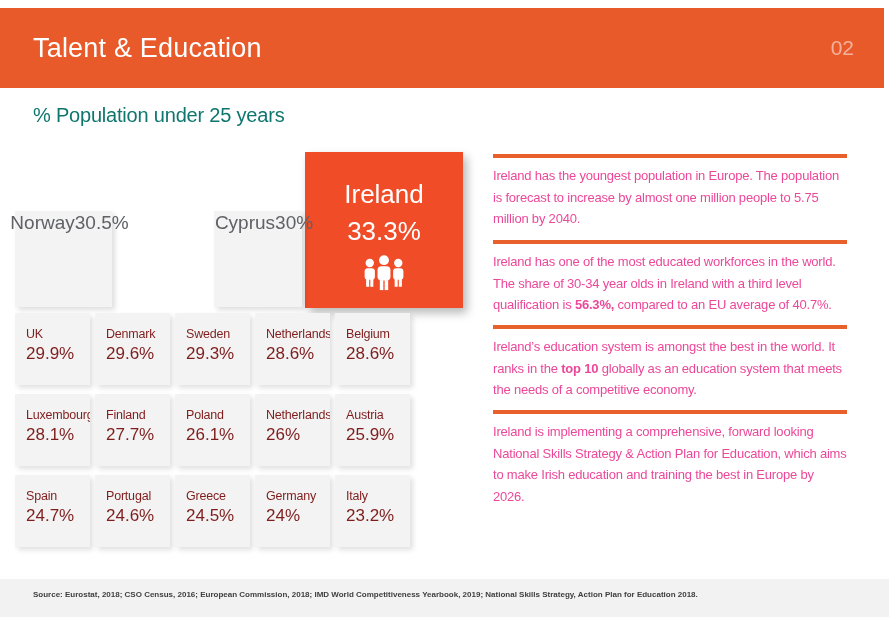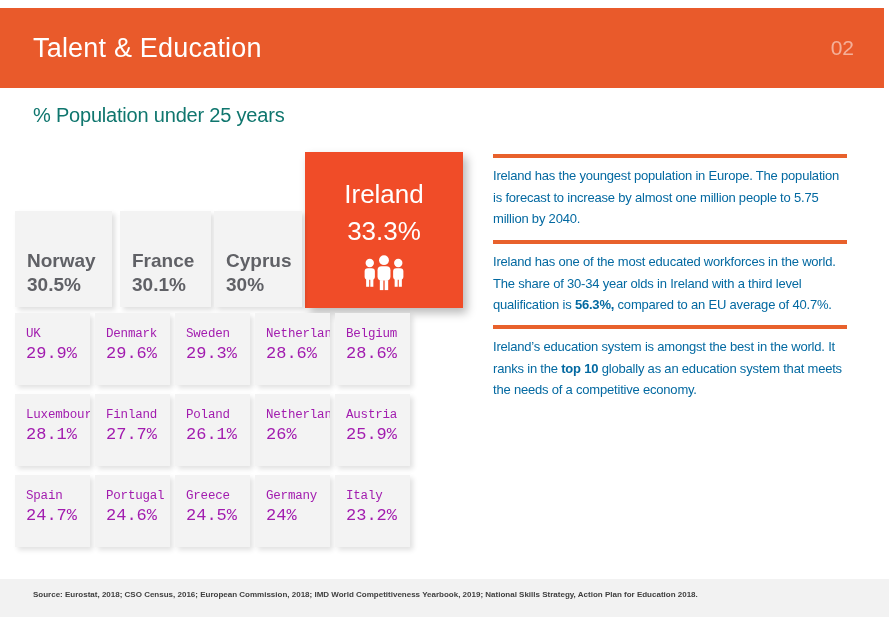--- a/index.html
+++ b/index.html
@@ -27,38 +27,38 @@
   .ireland-tile{position:absolute;left:305px;top:152px;width:158px;height:156px;background:var(--tile-orange);
                 box-shadow:4px 5px 9px rgba(0,0,0,0.28);display:flex;flex-direction:column;align-items:center;
                 color:#fff;text-align:center;}
   .ireland-name{font-size:26px;font-weight:400;margin-top:24px;line-height:1.45;}
   .ireland-value{font-size:26px;font-weight:400;line-height:1.35;}
   .people-icon{margin-top:5px;}
 
   
   .top-tile{position:absolute;top:211px;height:96px;background:var(--tile-gray);
             box-shadow:3px 3px 5px rgba(0,0,0,0.13);
-            display:flex;flex-direction:column;justify-content:flex-end;padding:0 0 10px 12px;color:#606166;font-weight:bold;}
+            display:flex;flex-direction:row;justify-content:center;padding:0 0 10px 12px;color:#606166;}
   .top-tile .c{font-size:19px;line-height:1.3;}
   .top-tile .v{font-size:19px;line-height:1.25;}
   .tt-0{left:15px;width:97px;}
   .tt-1{left:120px;width:91px;}
   .tt-2{left:214px;width:88px;}
 
   
   .grid{position:absolute;left:15px;top:313px;width:395px;
         display:grid;grid-template-columns:repeat(5,75px);grid-auto-rows:72px;gap:9px 5px;}
   .gtile{background:var(--tile-gray);box-shadow:3px 3px 5px rgba(0,0,0,0.12);
-         padding:13px 0 0 11px;color:#a21caf;overflow:hidden;font-family:Liberation Mono, monospace;}
+         padding:13px 0 0 11px;color:#7f1d1d;overflow:hidden;}
   .gtile .c{font-size:12.5px;letter-spacing:-0.2px;line-height:1.35;}
   .gtile .v{font-size:17px;line-height:1.3;}
 
   
   .fact{position:absolute;left:493px;width:354px;border-top:4px solid var(--rule-orange);
-        padding-top:7px;font-size:13px;line-height:21.5px;letter-spacing:-0.2px;color:#0369a1;}
+        padding-top:7px;font-size:13px;line-height:21.5px;letter-spacing:-0.2px;color:#ec4899;}
   .fact b{font-weight:700;}
   .f-0{top:154px;}
   .f-1{top:240px;}
   .f-2{top:325px;}
   .f-3{top:410px;}
 
   
   .footer{position:absolute;left:0;bottom:0;width:889px;height:38px;background:var(--footer-gray);
           padding:11px 19px 0 33px;}
   .source-text{font-size:8px;font-weight:700;color:#3E3E3E;white-space:nowrap;}
@@ -92,24 +92,20 @@
         <rect x="17.2" y="12.8" width="13.6" height="15" rx="4.2"></rect>
         <rect x="19.6" y="27.5" width="3.7" height="10.5"></rect>
         <rect x="24.7" y="27.5" width="3.7" height="10.5"></rect>
       </svg>
     </div>
   </div>
 
   <div class="top-tile tt-0">
     <div class="c">Norway</div>
     <div class="v">30.5%</div>
-  </div>
-  <div class="top-tile tt-1">
-    <div class="c">France</div>
-    <div class="v">30.1%</div>
   </div>
   <div class="top-tile tt-2">
     <div class="c">Cyprus</div>
     <div class="v">30%</div>
   </div>
 
   <div class="grid">
     <div class="gtile">
         <div class="c">UK</div>
         <div class="v">29.9%</div>
@@ -168,18 +164,19 @@
       </div>
     <div class="gtile">
         <div class="c">Italy</div>
         <div class="v">23.2%</div>
       </div>
   </div>
 
   <div class="fact f-0"><span>Ireland has the youngest population in Europe. The population is forecast to increase by almost one million people to 5.75 million by 2040.</span><b></b><span></span></div>
   <div class="fact f-1"><span>Ireland has one of the most educated workforces in the world. The share of 30-34 year olds in Ireland with a third level qualification is </span><b>56.3%,</b><span> compared to an EU average of 40.7%.</span></div>
   <div class="fact f-2"><span>Ireland’s education system is amongst the best in the world. It ranks in the </span><b>top 10</b><span> globally as an education system that meets the needs of a competitive economy.</span></div>
+  <div class="fact f-3"><span>Ireland is implementing a comprehensive, forward looking National Skills Strategy &amp; Action Plan for Education, which aims to make Irish education and training the best in Europe by 2026.</span><b></b><span></span></div>
 
   <div class="footer">
     <div class="source-text">Source: Eurostat, 2018; CSO Census, 2016; European Commission, 2018; IMD World Competitiveness Yearbook, 2019; National Skills Strategy, Action Plan for Education 2018.</div>
   </div>
 
 </div>
 
 </body></html>

